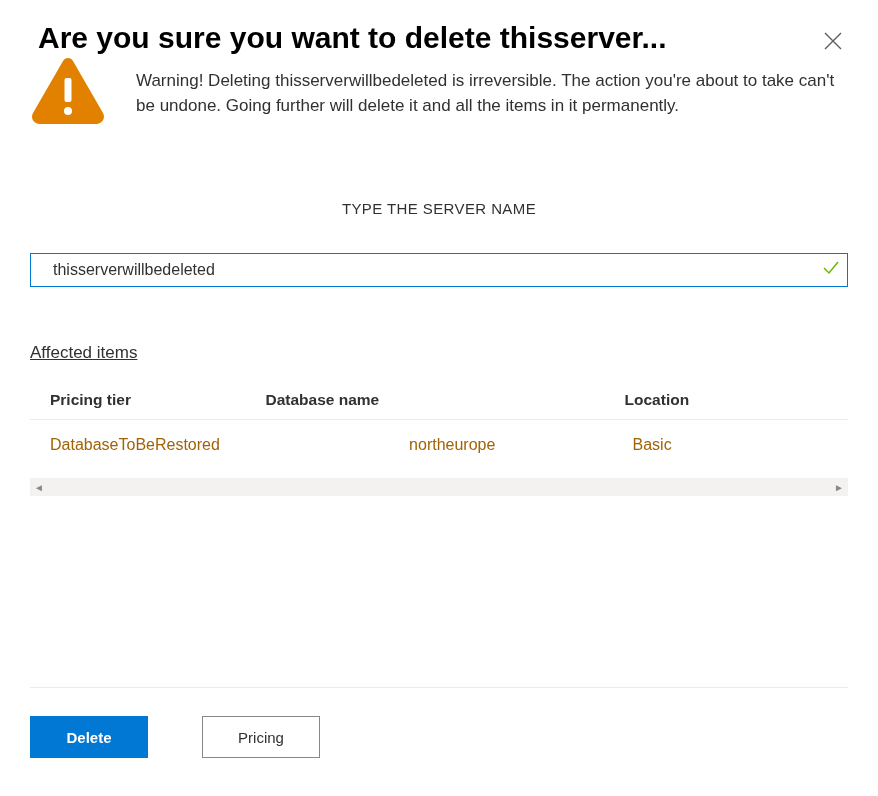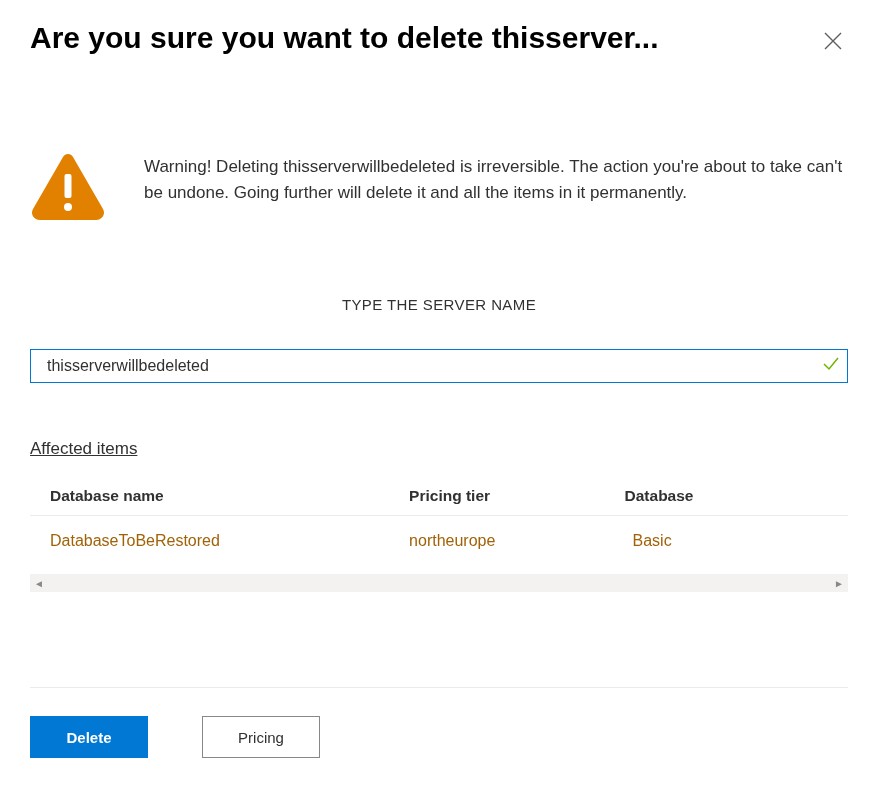--- a/index.html
+++ b/index.html
@@ -18,20 +18,21 @@
     .dialog {
       padding: 20px 30px;
       height: 100%;
       display: flex;
       flex-direction: column;
     }
     .header {
       display: flex;
       justify-content: space-between;
       align-items: flex-start;
+      margin-left: 8px;
     }
     .title {
       font-size: 30px;
       font-weight: 600;
       color: #000000;
       line-height: 1.2;
       max-width: 750px;
       white-space: nowrap;
       overflow: hidden;
       text-overflow: ellipsis;
@@ -42,23 +43,22 @@
       cursor: pointer;
       padding: 6px;
       margin-top: 6px;
       color: #605e5c;
     }
     .close-btn svg {
       display: block;
     }
     .warning-block {
       display: flex;
-      align-items: flex-start;
-      margin-top: 96px;
-      gap: 38px;
+      align-items: center;
+      gap: 30px;
     }
     .warning-icon {
       flex-shrink: 0;
     }
     .warning-text {
       font-size: 17px;
       line-height: 1.5;
       color: #323130;
       padding-top: 2px;
     }
@@ -69,21 +69,21 @@
       margin-top: 72px;
       text-align: center;
     }
     .input-wrap {
       position: relative;
       margin-top: 36px;
     }
     .server-input {
       width: 100%;
       height: 34px;
-      padding: 4px 36px 4px 16px;
+      padding: 4px 36px 4px 22px;
       font-size: 16px;
       font-family: inherit;
       border: 1px solid #0078d4;
       outline: none;
       color: #323130;
     }
     .check-icon {
       position: absolute;
       right: 8px;
       top: 50%;
@@ -198,23 +198,23 @@
       <svg width="18" height="18" viewBox="0 0 18 18">
           <path d="M2 9 L7 14 L16 3" stroke="#6bb700" stroke-width="1.5" fill="none"></path>
         </svg>
     </span>
   </div>
 
   <div class="affected-title">Affected items</div>
 
   <div class="table">
     <div class="table-row table-header">
+      <div class="cell cell-2">Pricing tier</div>
       <div class="cell cell-1">Database name</div>
-      <div class="cell cell-2">Pricing tier</div>
-      <div class="cell cell-3">Database</div>
+      <div class="cell cell-3">Location</div>
     </div>
     <div class="table-row table-data">
       <div class="cell cell-1">DatabaseToBeRestored</div>
       <div class="cell cell-3">northeurope</div>
       <div class="cell cell-2">Basic</div>
     </div>
     <div class="scroll-strip">
       <span class="scroll-arrow">◄</span>
       <span class="scroll-arrow">►</span>
     </div>

